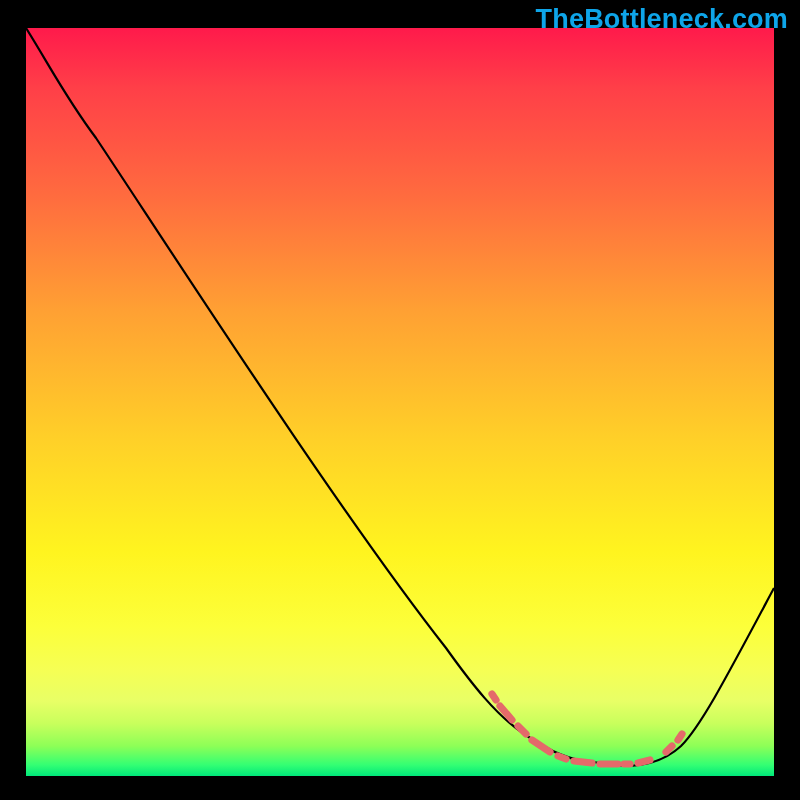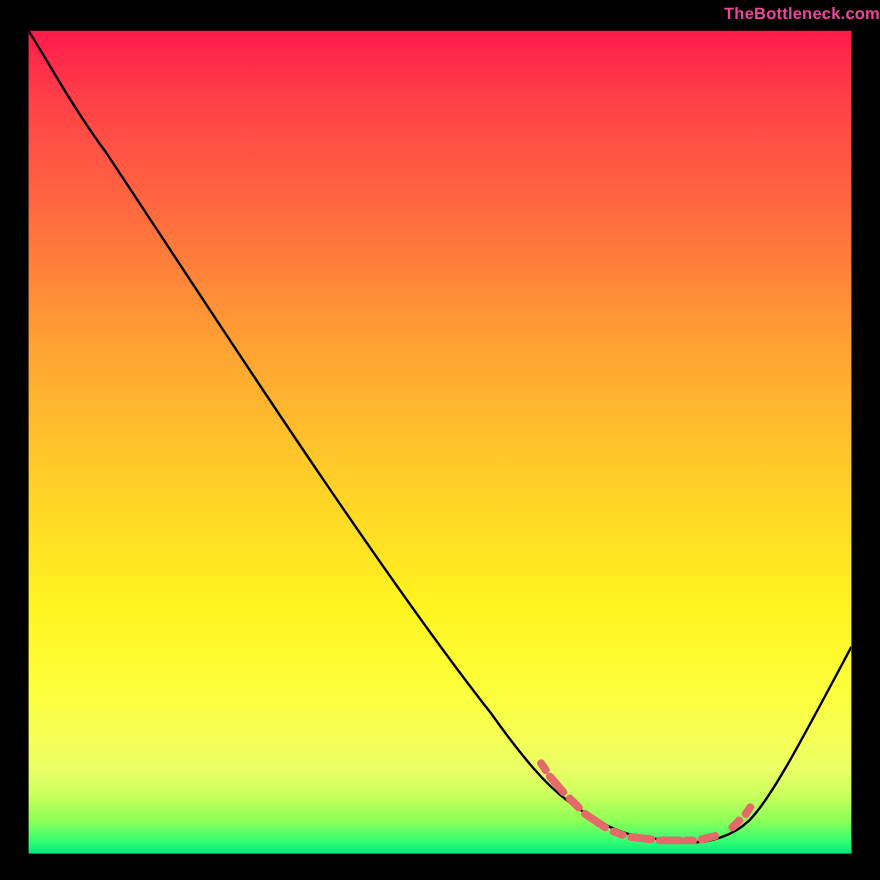--- a/index.html
+++ b/index.html
@@ -13,23 +13,23 @@
   }
   .frame {
     position: relative;
     width: 800px;
     height: 800px;
     background: #000000;
   }
   .watermark {
     position: absolute;
     top: 4px;
-    right: 0;
-    color: #ec4899;
-    font-size: 15px;
+    right: 12px;
+    color: #0ea5e9;
+    font-size: 27px;
     font-weight: 600;
     letter-spacing: 0.2px;
     user-select: none;
   }
   .plot {
     position: absolute;
     left: 26px;
     top: 28px;
     width: 748px;
     height: 748px;

